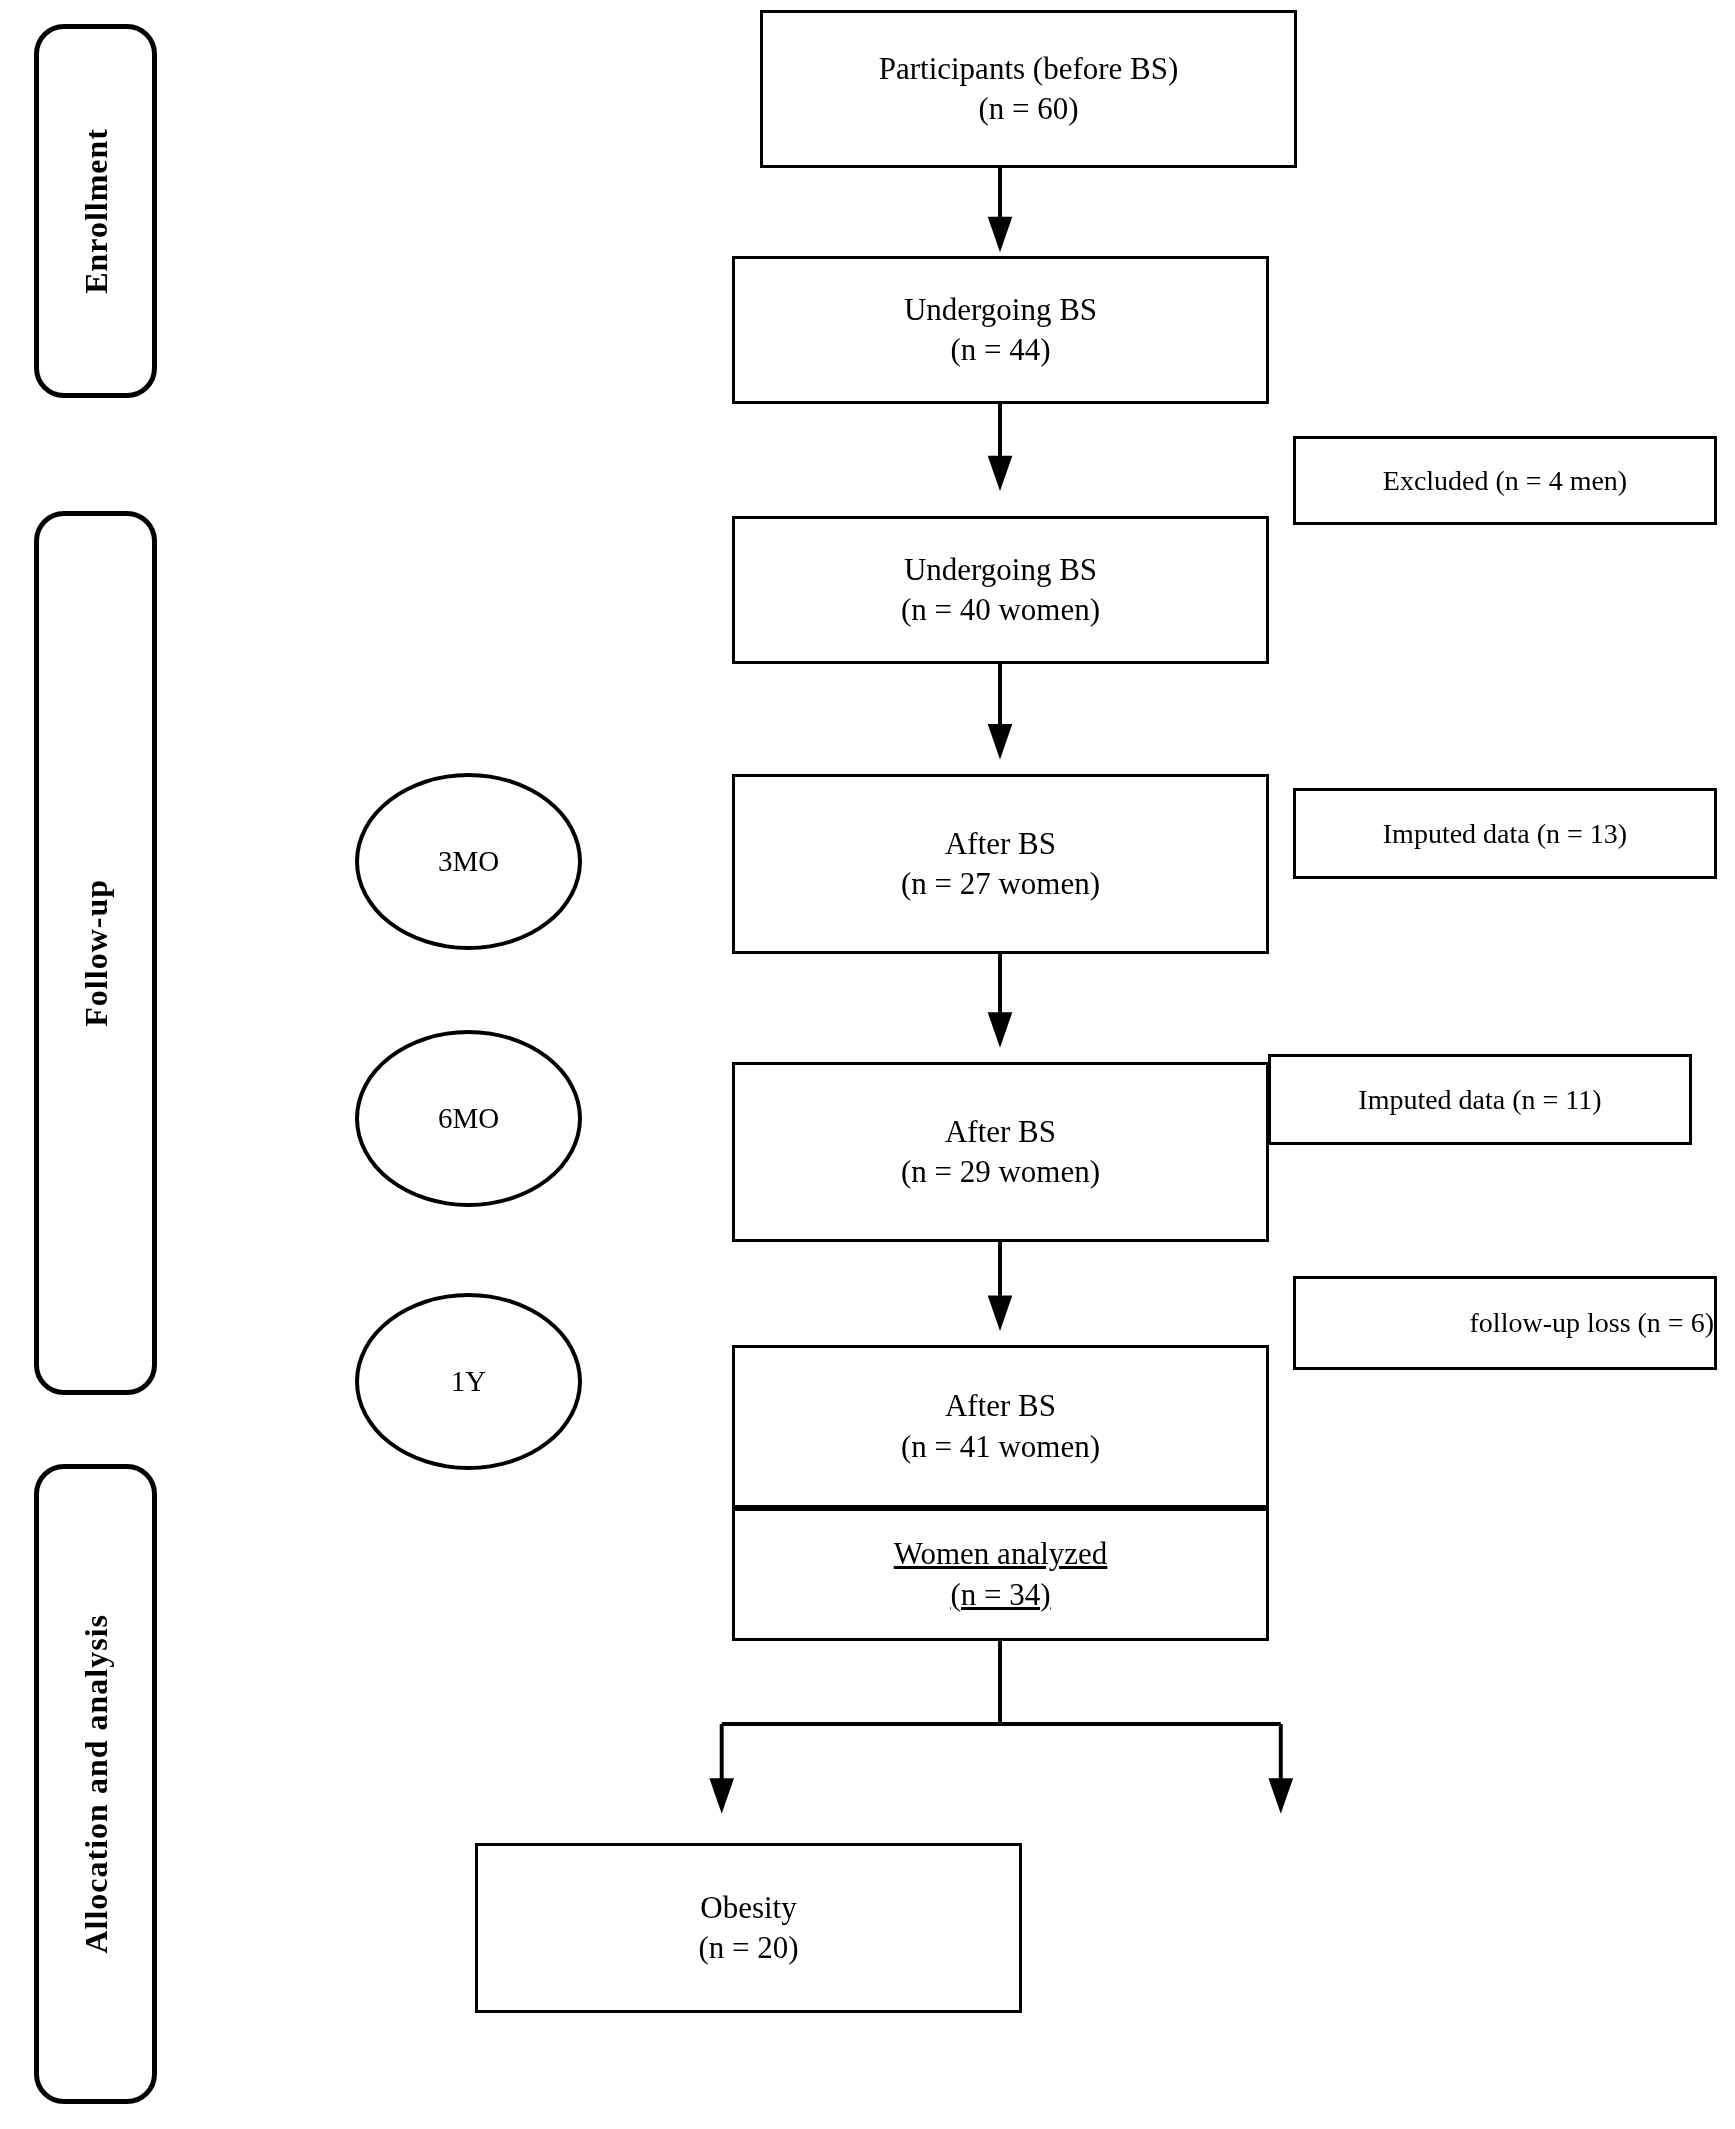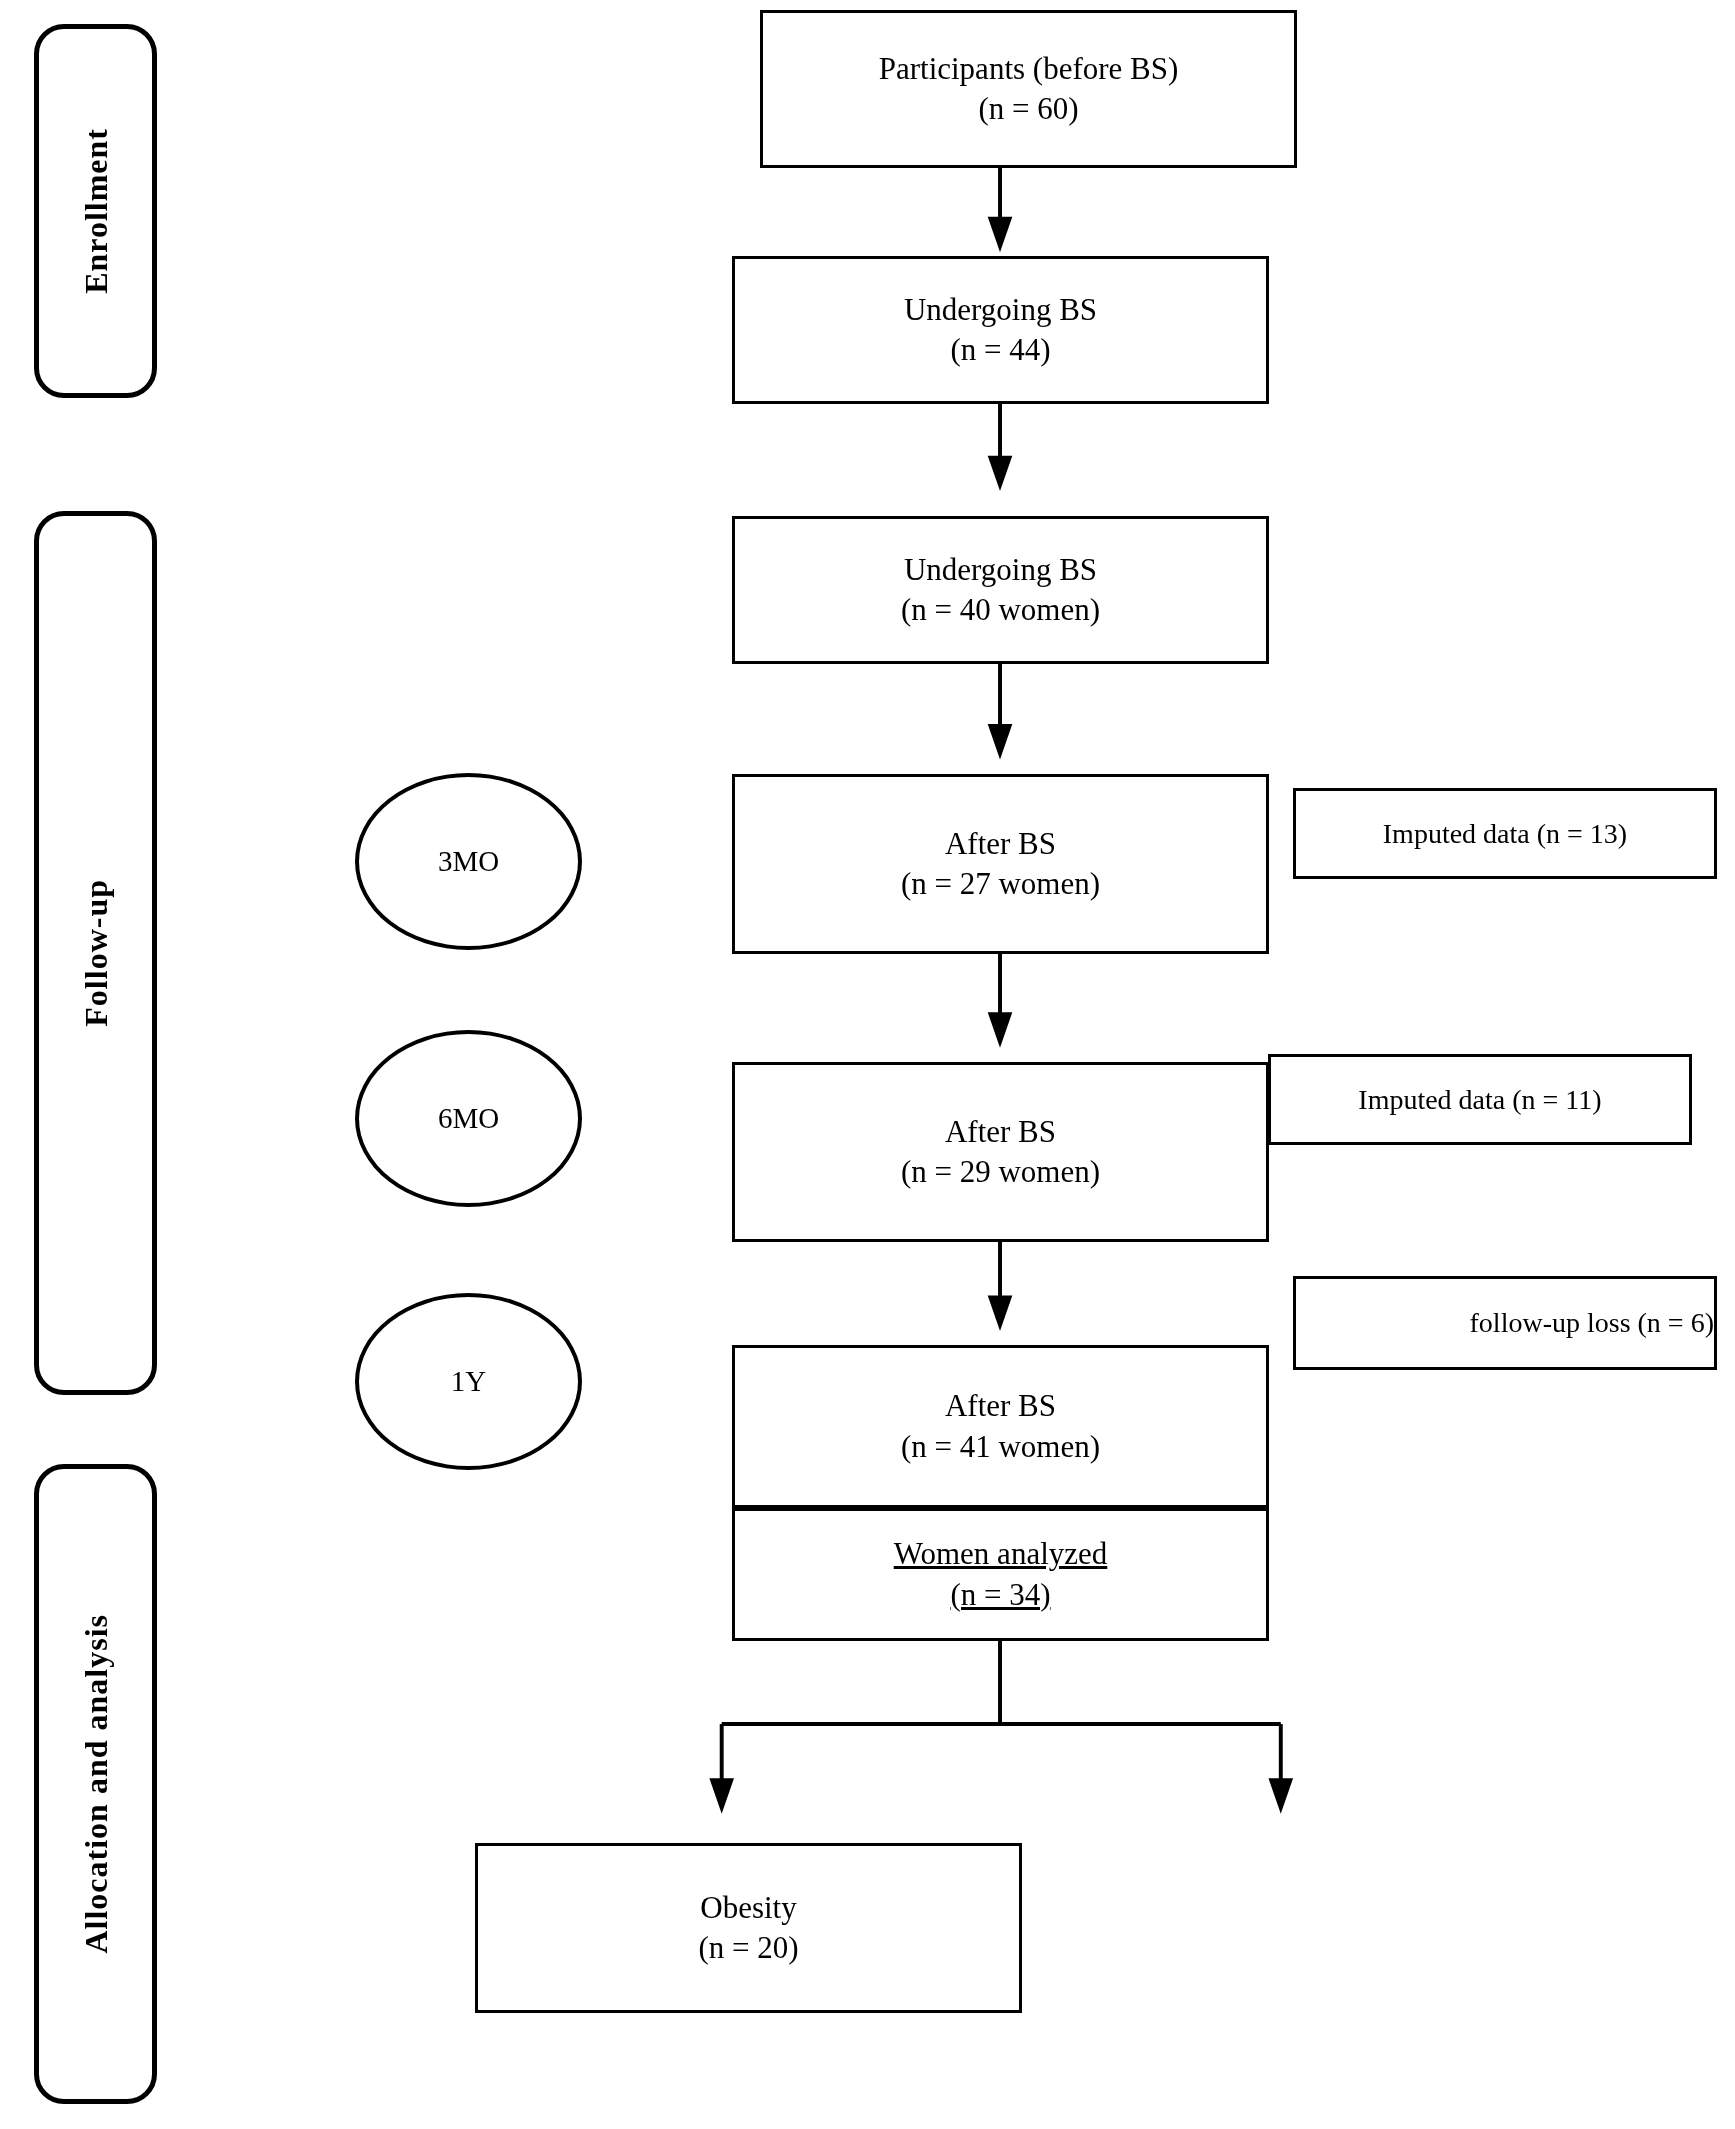--- a/index.html
+++ b/index.html
@@ -204,20 +204,23 @@
     <span class="l1">Women analyzed</span>
     <span class="l2">(n = 34)</span>
   </div>
 
   <div class="node" style="left:475px; top:1843px; width:547px; height:170px;">
     <span class="l1">Obesity</span>
     <span class="l2">(n = 20)</span>
   </div>
 
 
+  <div class="sidebox" style="left:1293px; top:436px; width:424px; height:89px;">
+    <span class="l1">Excluded (n = 4 men)</span>
+  </div>
 
   <div class="sidebox" style="left:1293px; top:788px; width:424px; height:91px;">
     <span class="l1">Imputed data (n = 13)</span>
   </div>
 
   <div class="sidebox" style="left:1268px; top:1054px; width:424px; height:91px;">
     <span class="l1">Imputed data (n = 11)</span>
   </div>
 
   <div class="sidebox" style="left:1293px; top:1276px; width:424px; height:94px;justify-content:flex-end;">

